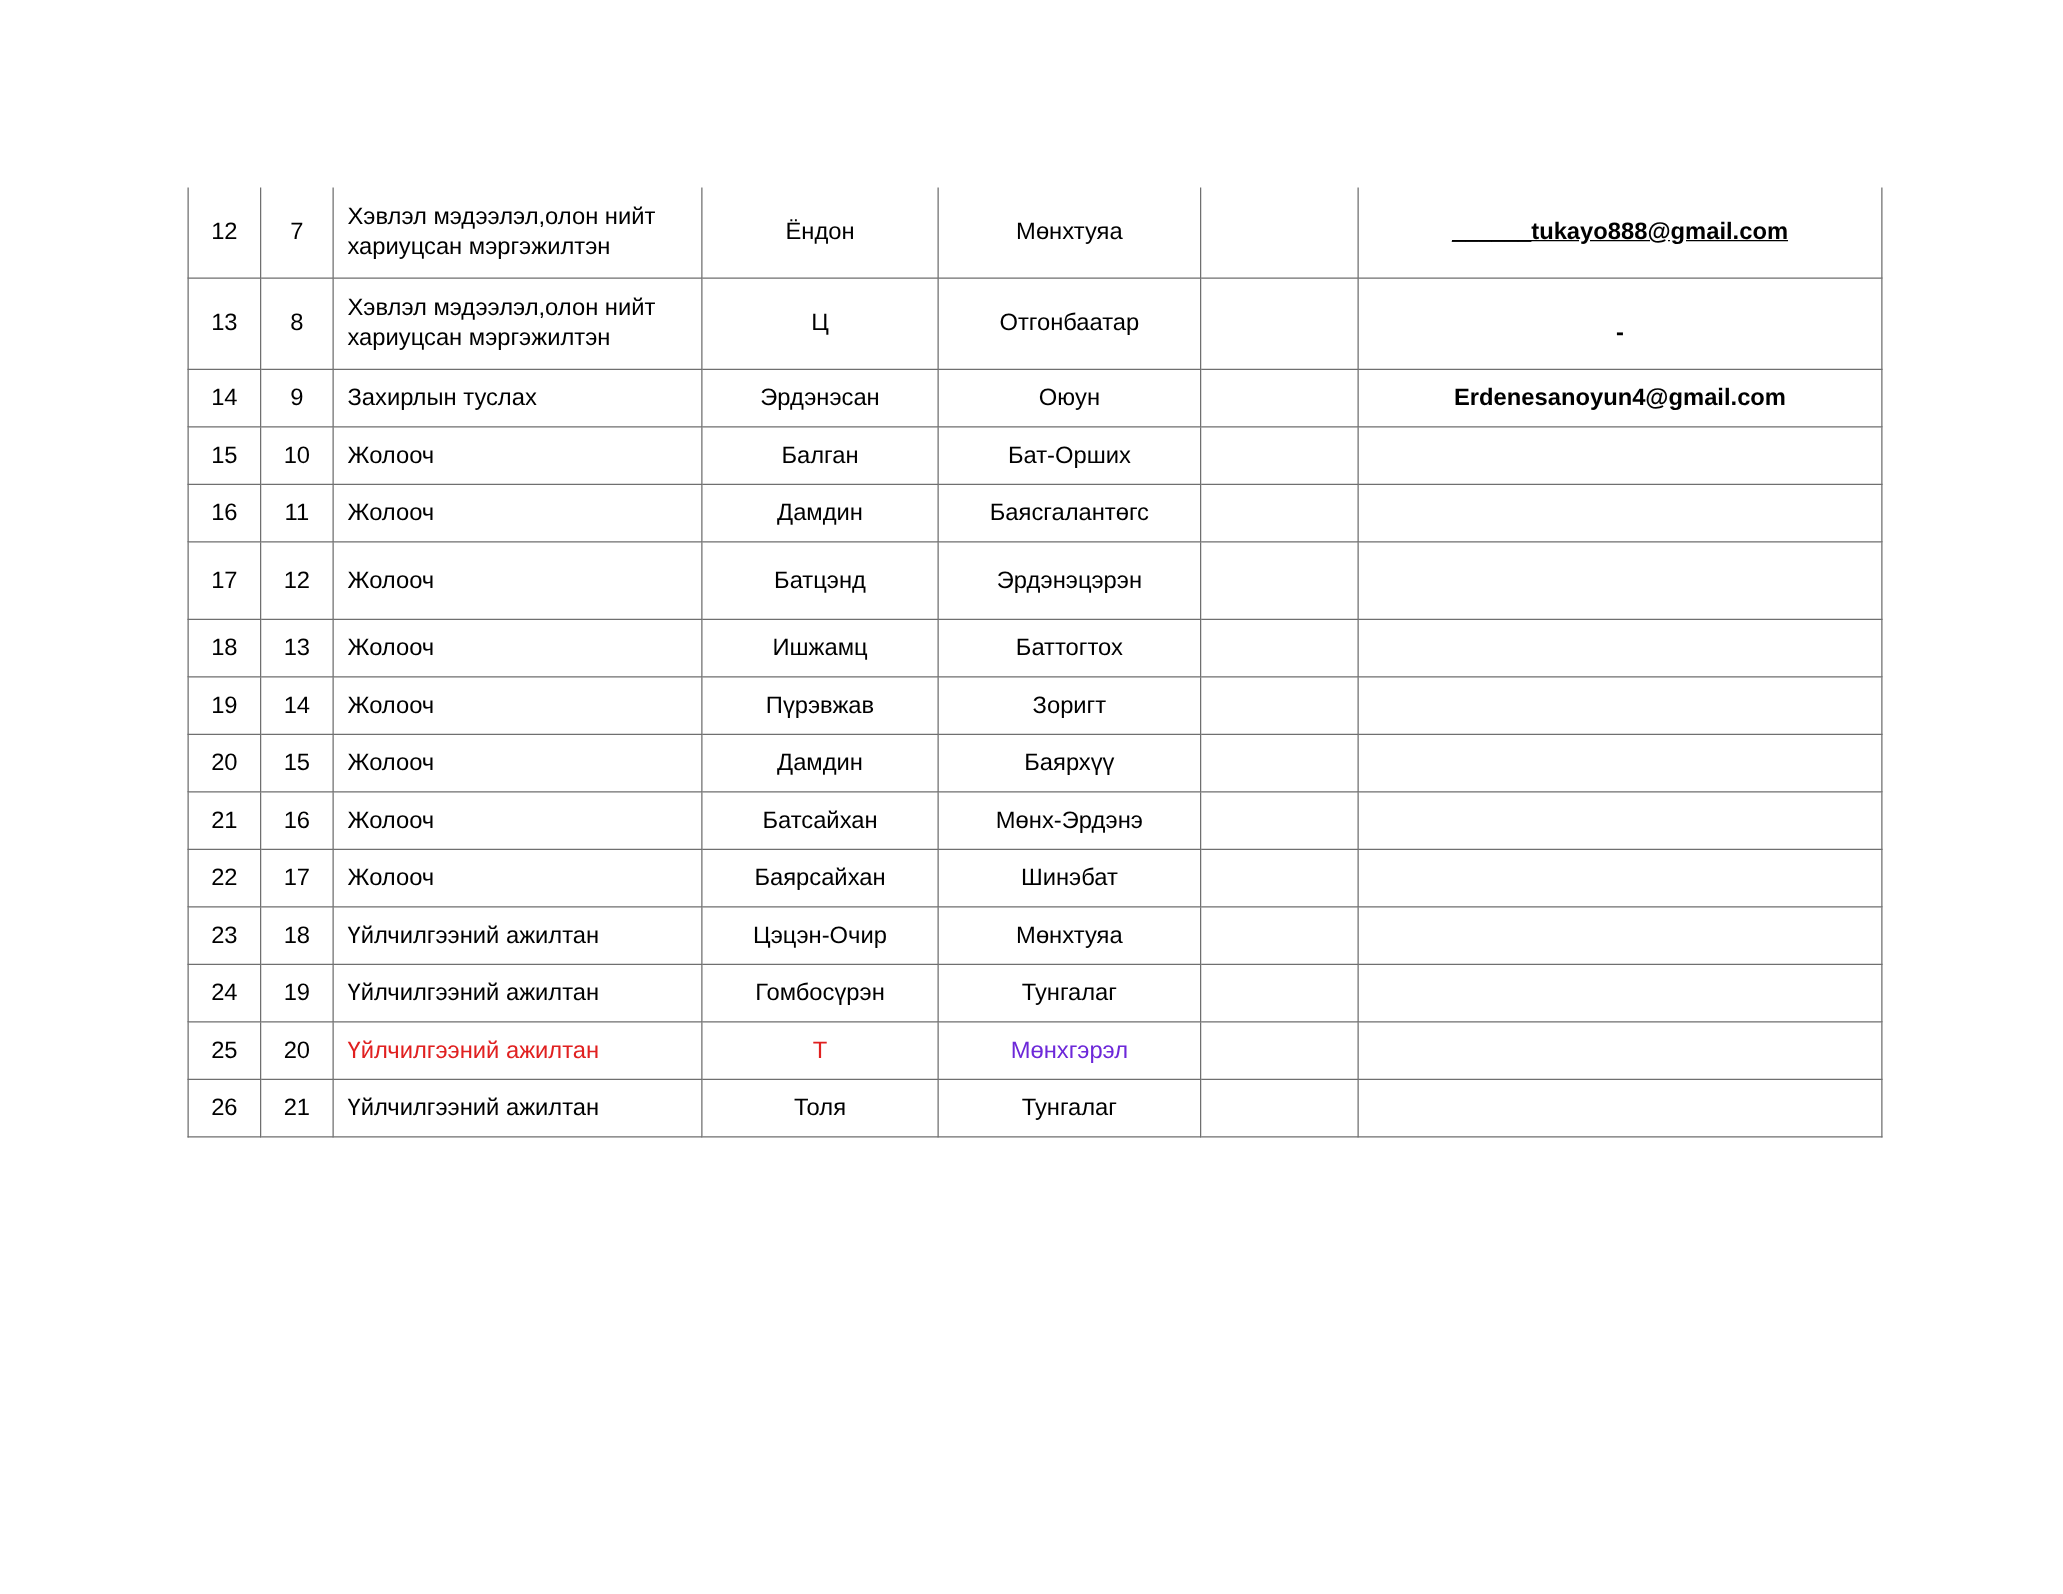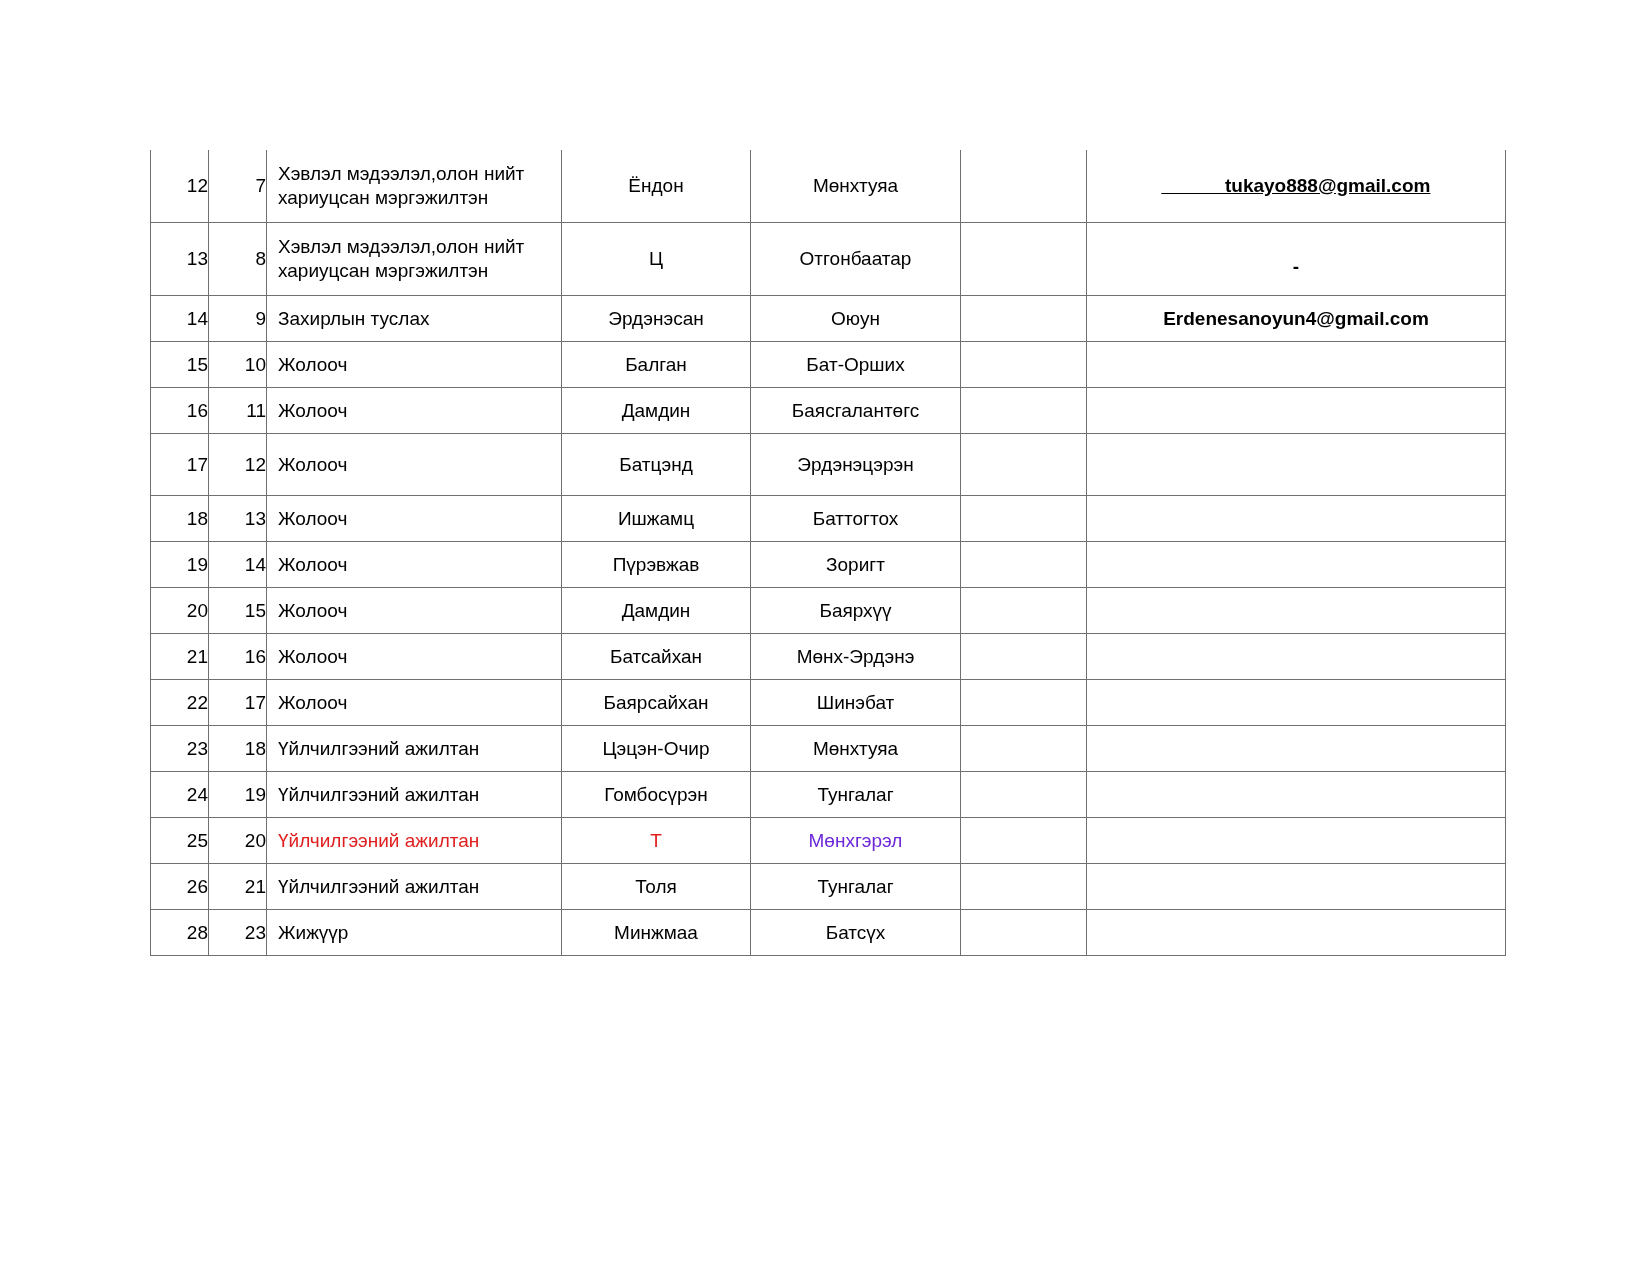--- a/index.html
+++ b/index.html
@@ -4,21 +4,21 @@
 <style>
   html, body { margin:0; padding:0; background:#ffffff; }
   body { width:1650px; height:1275px; position:relative; overflow:hidden;
          font-family:"Liberation Sans", sans-serif; color:#000; }
   table { position:absolute; left:150px; top:150px; border-collapse:collapse;
           table-layout:fixed; width:1355px; }
   col.c0 { width:58px; } col.c1 { width:58px; } col.c2 { width:295px; }
   col.c3 { width:189px; } col.c4 { width:210px; } col.c5 { width:126px; } col.c6 { width:419px; }
   td { border:1px solid #6f6f6f; font-size:19px; line-height:24px; padding:0; vertical-align:middle; }
   tr:first-child td { border-top:none; }
-  td.num { text-align:right; }
+  td.num { text-align:center; }
   td.pos { text-align:left; padding-left:11px; }
   td.ctr { text-align:center; }
   td.email { text-align:center; font-weight:bold; }
   .u { text-decoration:underline; }
   .red td span.t { color:#e02020; }
   tr.h72 td { height:72px; }
   tr.h46 td { height:45px; }
   tr.h61 td { height:61px; }
   .dash { display:inline-block; margin-top:16px; }
 </style>
@@ -164,23 +164,14 @@
     </tr>
     <tr class="h46">
       <td class="num">26</td>
       <td class="num">21</td>
       <td class="pos">Үйлчилгээний ажилтан</td>
       <td class="ctr">Толя</td>
       <td class="ctr">Тунгалаг</td>
       <td class="ctr"></td>
       <td class="email"></td>
     </tr>
-    <tr class="h46">
-      <td class="num">28</td>
-      <td class="num">23</td>
-      <td class="pos">Жижүүр</td>
-      <td class="ctr">Минжмаа</td>
-      <td class="ctr">Батсүх</td>
-      <td class="ctr"></td>
-      <td class="email"></td>
-    </tr>
   </tbody>
 </table>
 
 </body></html>

